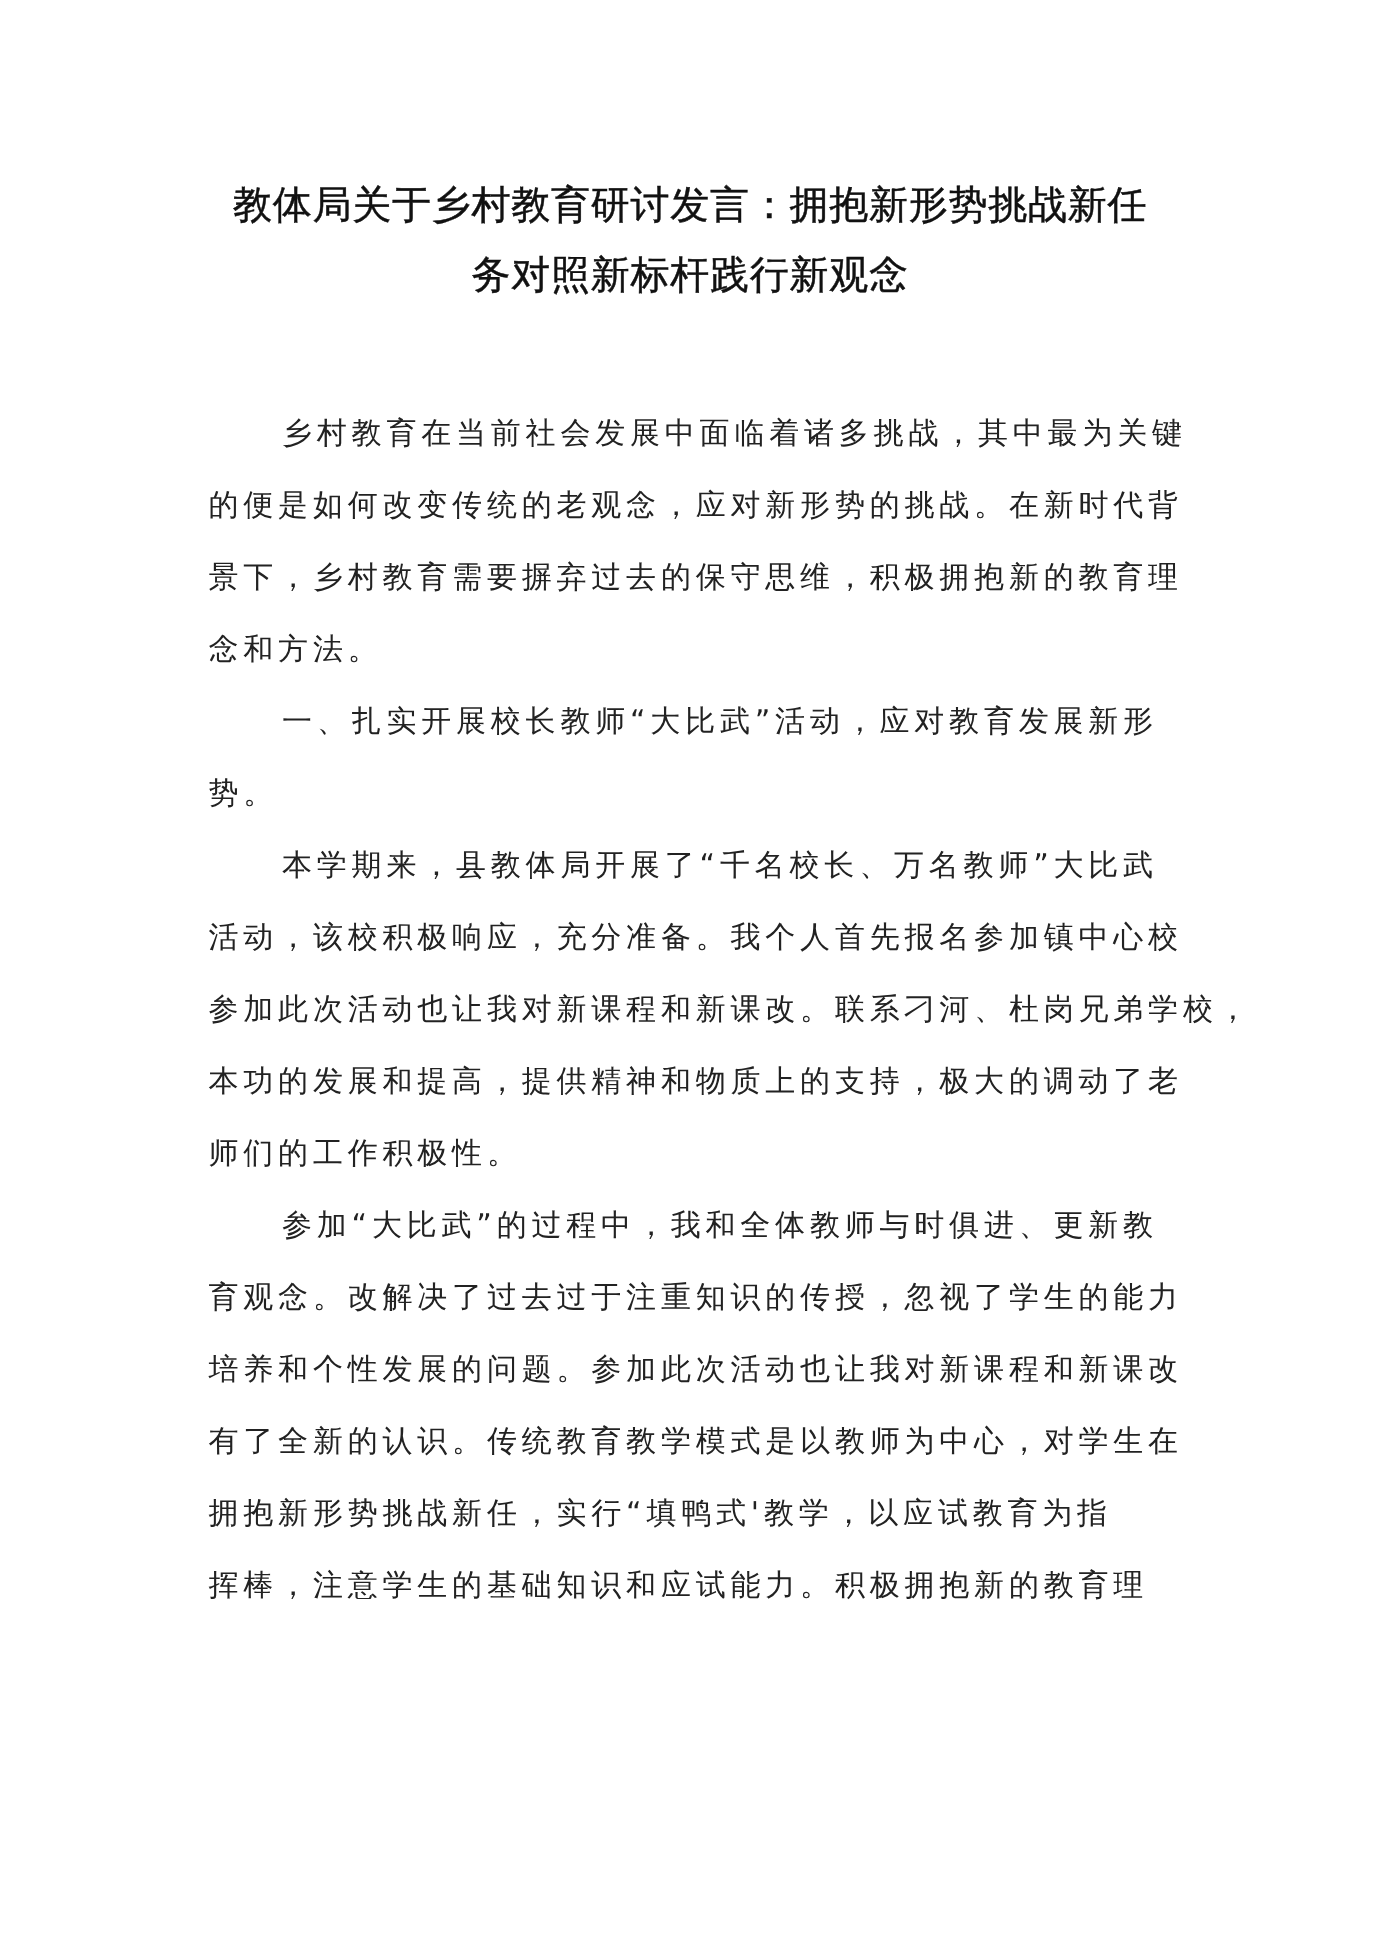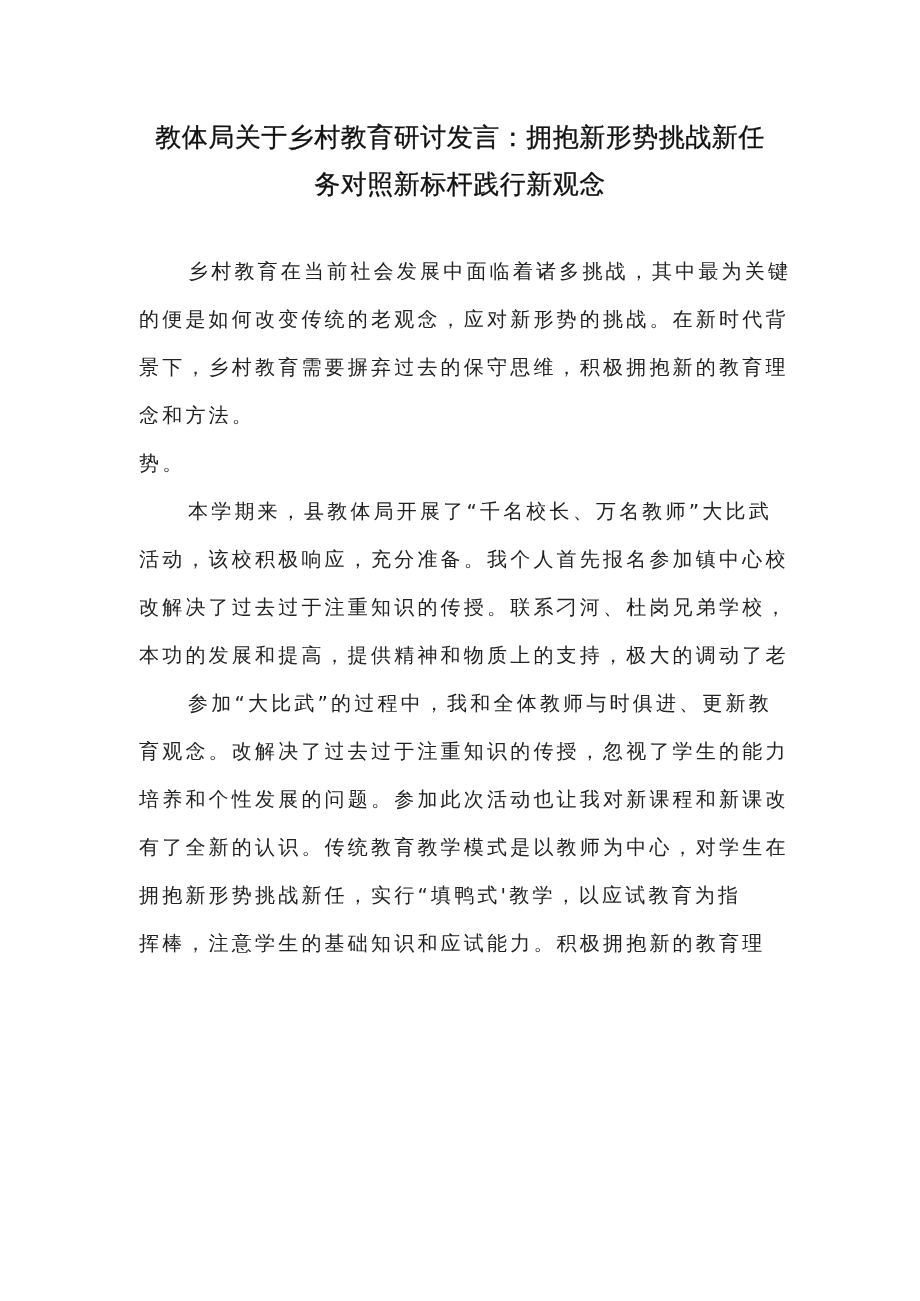--- a/index.html
+++ b/index.html
@@ -38,21 +38,21 @@
       -webkit-text-stroke: 0.3px #111;
       margin: 0;
     }
     .title span {
       display: block;
       white-space: nowrap;
     }
     .body {
       position: absolute;
       left: 139px;
-      top: 247px;
+      top: 264px;
       width: 650px;
     }
     .para {
       margin: 0;
       font-family: "DejaVu Sans", "Liberation Sans", sans-serif;
       font-size: 20px;
       line-height: 48px;
       color: #222222;
     }
     .line {
@@ -78,28 +78,30 @@
   <div class="body">
 
     <p class="para">
       <span class="line indent">乡村教育在当前社会发展中面临着诸多挑战，其中最为关键</span>
       <span class="line">的便是如何改变传统的老观念，应对新形势的挑战。在新时代背</span>
       <span class="line">景下，乡村教育需要摒弃过去的保守思维，积极拥抱新的教育理</span>
       <span class="line">念和方法。</span>
     </p>
 
     <p class="para">
+      <span class="line indent">一、扎实开展校长教师“大比武”活动，应对教育发展新形</span>
       <span class="line">势。</span>
     </p>
 
     <p class="para">
       <span class="line indent">本学期来，县教体局开展了“千名校长、万名教师”大比武</span>
       <span class="line">活动，该校积极响应，充分准备。我个人首先报名参加镇中心校</span>
-      <span class="line">改解决了过去过于注重知识的传授。联系刁河、杜岗兄弟学校，</span>
+      <span class="line">参加此次活动也让我对新课程和新课改。联系刁河、杜岗兄弟学校，</span>
       <span class="line">本功的发展和提高，提供精神和物质上的支持，极大的调动了老</span>
+      <span class="line">师们的工作积极性。</span>
     </p>
 
     <p class="para">
       <span class="line indent">参加“大比武”的过程中，我和全体教师与时俱进、更新教</span>
       <span class="line">育观念。改解决了过去过于注重知识的传授，忽视了学生的能力</span>
       <span class="line">培养和个性发展的问题。参加此次活动也让我对新课程和新课改</span>
       <span class="line">有了全新的认识。传统教育教学模式是以教师为中心，对学生在</span>
       <span class="line">拥抱新形势挑战新任，实行“填鸭式'教学，以应试教育为指</span>
       <span class="line">挥棒，注意学生的基础知识和应试能力。积极拥抱新的教育理</span>
     </p>

